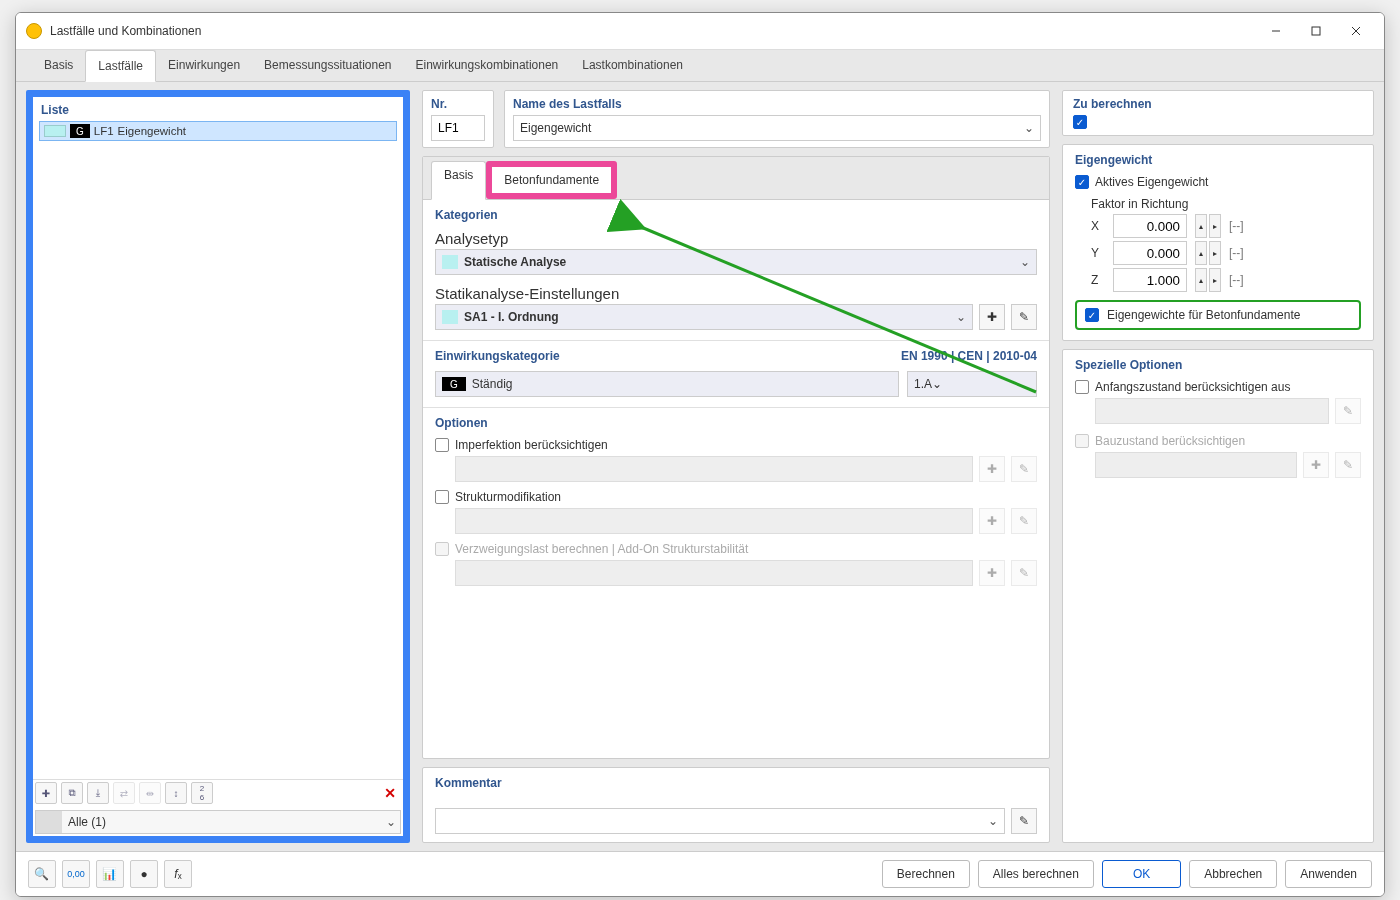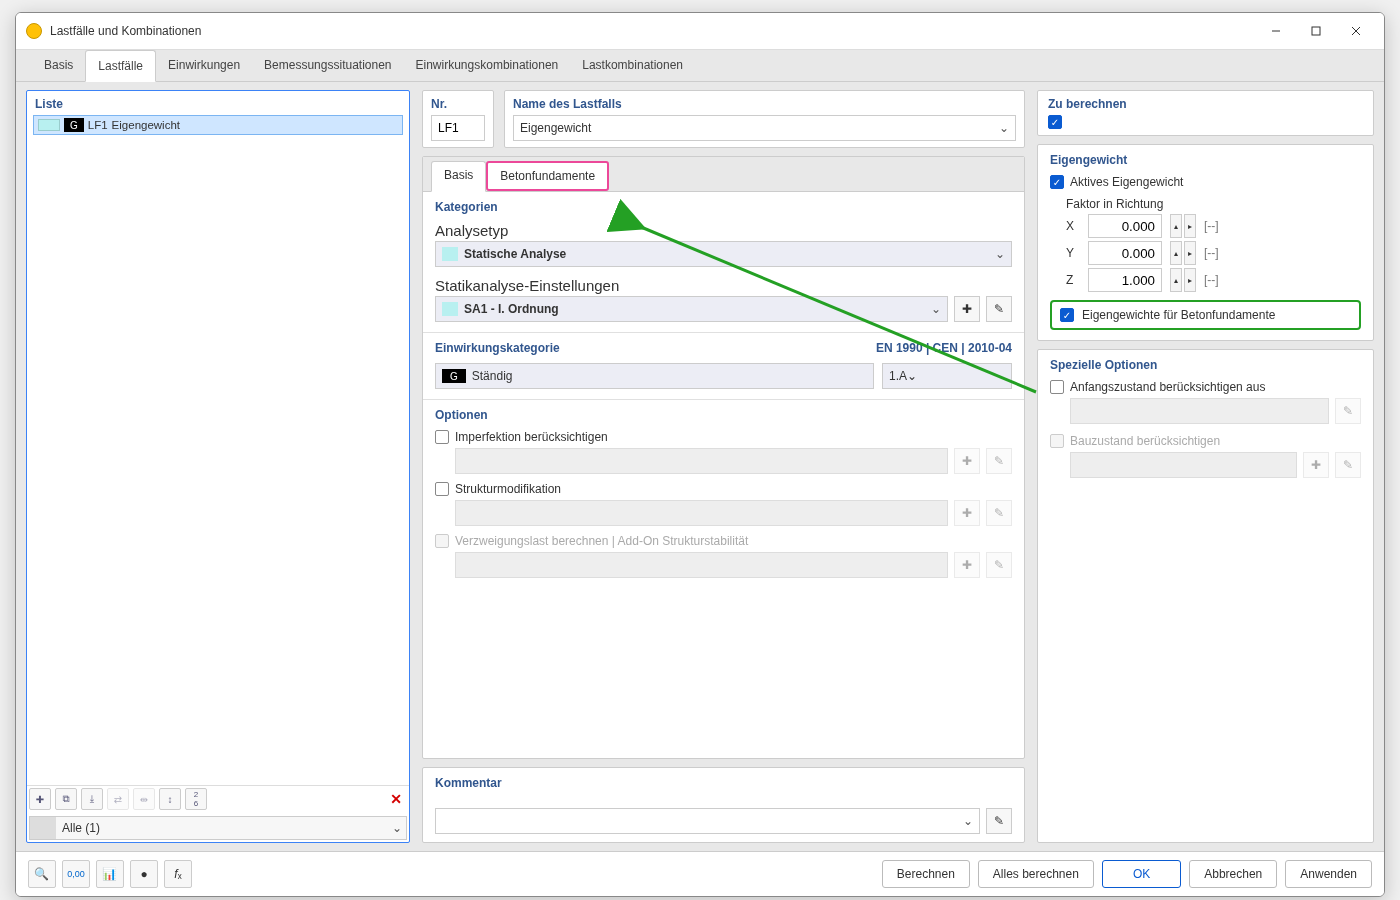--- a/index.html
+++ b/index.html
@@ -13,52 +13,52 @@
   .winbtn svg{width:10px;height:10px;}
   
   .tabstrip { background:#e8e8e8; border-bottom:1px solid #ccc; display:flex; padding-left:16px;}
   .tab { padding:8px 12px; color:#444; cursor:pointer;}
   .tab.active { background:#fff; border:1px solid #ccc; border-bottom:1px solid #fff; margin-bottom:-1px; border-radius:3px 3px 0 0;}
   
   .body { flex:1; display:flex; gap:12px; padding:8px 10px; background:#e8e8e8; overflow:hidden;}
   
   .leftcol { width:384px; display:flex; flex-direction:column;}
   .panel-head { color:#31568e; font-weight:600; font-size:12px; padding:2px 2px 6px 2px;}
-  .list { flex:1; background:#fff; border:1px solid #3b82f6; border-radius:2px; display:flex; flex-direction:column;}
+  .list { flex:1; background:#fff; border:7px solid #3b82f6; border-radius:2px; display:flex; flex-direction:column;}
   .list .panel-head{padding:6px 8px 4px 8px;}
   .listbody{flex:1; overflow:auto; padding:0 6px 4px 6px;}
   .row-sel { background:#cfe6ff; border:1px solid #7bb5f2; display:flex; align-items:center; height:20px; padding:0 4px; gap:4px;}
   .swatch-mini{width:22px;height:12px; background:#b8f0f0; border:1px solid #9cc;}
   .gchip{background:#000; color:#fff; font-size:10px; padding:0 6px; height:14px; display:flex;align-items:center;}
   .lftxt{font-size:11.5px;}
   .toolbar-bottom{display:flex; gap:4px; padding:2px; border-top:1px solid #ddd;}
   .tbtn{width:22px;height:22px; border:1px solid #ccc; border-radius:2px; background:#f7f7f7; display:flex;align-items:center;justify-content:center; font-size:10px; color:#557;}
   .tbtn.dis{opacity:.45;}
   .xred{color:#d40000; font-weight:bold; font-size:14px;}
   .combo{display:flex; align-items:center; border:1px solid #ccc; background:#f7f7f7; height:24px;}
   .combo .swatch{width:26px;height:100%; background:#ddd;}
   .combo .txt{flex:1; padding:0 6px;}
   .combo .caret{width:18px; text-align:center; color:#555;}
   
   .midcol{ flex:1; display:flex; flex-direction:column; gap:8px; min-width:0;}
-  .rightcol{ width:337px; display:flex; flex-direction:column; gap:8px;}
+  .rightcol{ width:312px; display:flex; flex-direction:column; gap:8px;}
   
   .row-top{display:flex; gap:10px;}
   .fld-nr{width:72px;}
   .fld-name{flex:1;}
   .label-blue{color:#31568e; font-weight:700; font-size:12px; display:block; margin-bottom:4px;}
   .input{width:100%; height:26px; border:1px solid #ccc; background:#fff; padding:0 6px; font-size:12px;}
   .dropdown{width:100%; height:26px; border:1px solid #ccc; background:#fff; padding:0 6px; display:flex; align-items:center; justify-content:space-between;}
   .dropdown .dd-caret{color:#555;}
   
   .card{background:#fff; border:1px solid #ccc; border-radius:2px;}
   .subtabs{background:#e8e8e8; border-bottom:1px solid #ccc; display:flex; padding:4px 8px 0 8px;}
   .subtab{padding:6px 12px; border:1px solid transparent; font-size:12px; color:#333; cursor:pointer;}
   .subtab.active{background:#fff; border:1px solid #ccc; border-bottom:1px solid #fff; border-radius:3px 3px 0 0; margin-bottom:-1px;}
-  .subtab.hl{border:2px solid #ec4899; border-radius:3px; background:#fff;}
+  .subtab.hl{border:6px solid #ec4899; border-radius:3px; background:#fff;}
   .section{padding:8px 12px 10px 12px;}
   .section + .section{border-top:1px solid #e0e0e0;}
   .sect-title{color:#31568e; font-weight:600; margin-bottom:8px; display:flex; justify-content:space-between; align-items:center;}
   .sect-title .standard{color:#31568e; font-weight:600;}
   .field-label{font-size:15px; color:#333; margin:4px 0 2px 0;}
   .sel{width:100%; height:26px; border:1px solid #ccc; background:#ecedf5; display:flex; align-items:center; padding:0 6px;}
   .sel .swc{width:16px;height:14px; background:#b8f0f0; margin-right:6px;}
   .sel .txt{flex:1;font-weight:bold;}
   .sel .dd-caret{color:#555;}
   .sel-row{display:flex; gap:6px; align-items:center;}

